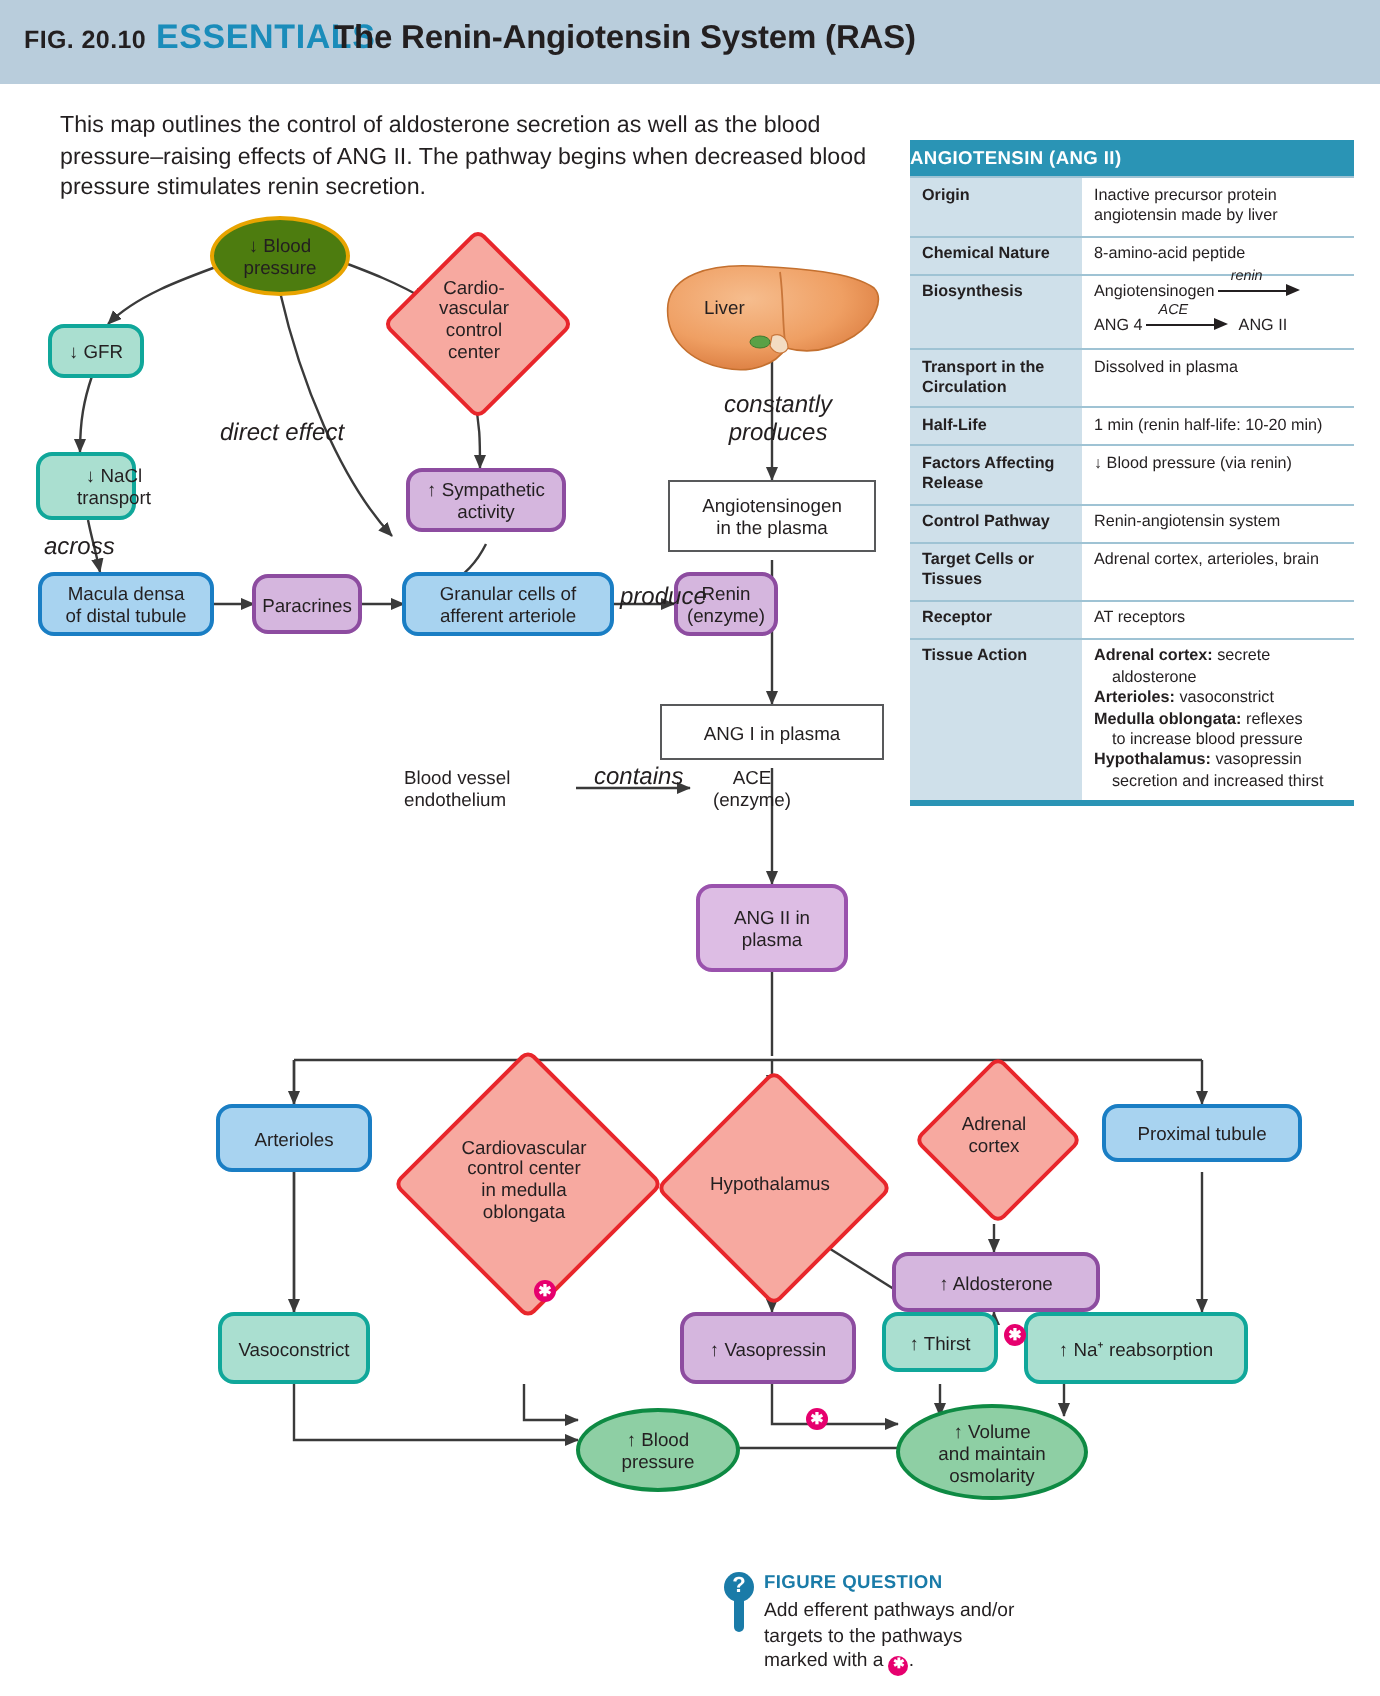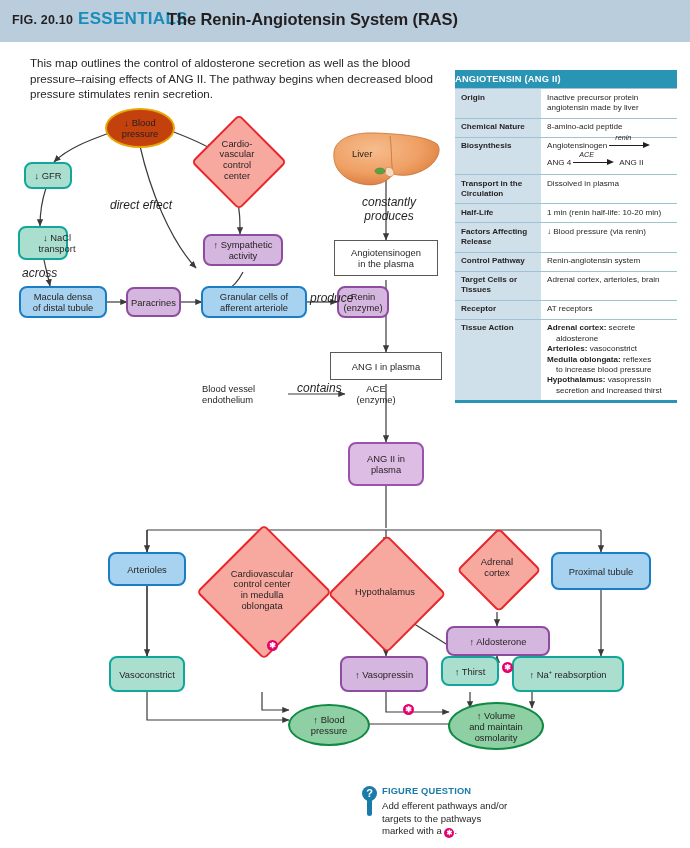--- a/index.html
+++ b/index.html
@@ -65,21 +65,21 @@
 
   .node{position:absolute;box-sizing:border-box;display:flex;align-items:center;
     justify-content:center;text-align:center;font-size:9.4px;line-height:11px;color:#231f20;}
   .rr{border-radius:8px;border-width:2px;border-style:solid;}
 
   .blue  {background:#a8d3f0;border-color:#1a7ec4;}
   .green {background:#aadfd0;border-color:#10a79a;}
   .purple{background:#d5b6de;border-color:#8d4ca0;}
   .purple-lt{background:#ddbde4;border-color:#9a52ad;}
   .white {background:#ffffff;border:1px solid #58595b;border-radius:0;}
-  .oval-yellow{background:#c2410c;border:2px solid #e8a400;border-radius:50%;align-items:center;}
+  .oval-yellow{background:#4d7c0f;border:2px solid #e8a400;border-radius:50%;align-items:center;}
   .oval-green{background:#8ecfa4;border:2.5px solid #0e8a43;border-radius:50%;}
 
   .diamond{position:absolute;display:flex;align-items:center;justify-content:center;}
   .diamond .dshape{position:absolute;left:0;top:0;width:100%;height:100%;
     background:#f7a9a0;border:2.5px solid #e8262b;transform:rotate(45deg);border-radius:5px;}
   .diamond .dtxt{position:relative;z-index:2;text-align:center;font-size:9.4px;line-height:10.6px;}
 
   .edge-label{position:absolute;font-style:italic;font-size:12px;color:#231f20;white-space:nowrap;}
   .plain-label{position:absolute;font-size:9.4px;line-height:11px;color:#231f20;text-align:center;}
 
@@ -335,21 +335,21 @@
 <div class="edge-label" style="left:297px;top:281px;">contains</div>
 
 <div class="plain-label" style="left:348px;top:283px;width:56px;white-space:pre-line;">ACE
 (enzyme)</div>
 
 <div class="node rr purple-lt" style="left:348px;top:342px;width:76px;height:44px;">
   <span style="white-space:pre-line">ANG II in
 plasma</span>
 </div>
 
-<div class="edge-label" style="left:110px;top:98px;">direct effect</div>
+<div class="edge-label" style="left:110px;top:109px;">direct effect</div>
 <div class="edge-label" style="left:22px;top:166px;">across</div>
 <div class="edge-label" style="left:310px;top:191px;">produce</div>
 
 <div class="node rr blue" style="left:108px;top:452px;width:78px;height:34px;">
   <span>Arterioles</span>
 </div>
 
 <div class="diamond" style="left:216px;top:444px;width:92px;height:92px;">
   <div class="dshape"></div>
   <div class="dtxt" style="white-space:pre-line;width:86px;">Cardiovascular
@@ -362,21 +362,21 @@
   <div class="dshape"></div>
   <div class="dtxt" style="width:80px;">Hypothalamus</div>
 </div>
 
 <div class="diamond" style="left:469px;top:440px;width:56px;height:56px;">
   <div class="dshape"></div>
   <div class="dtxt" style="white-space:pre-line;">Adrenal
 cortex</div>
 </div>
 
-<div class="node rr blue" style="left:551px;top:452px;width:100px;height:38px;">
+<div class="node rr blue" style="left:551px;top:452px;width:100px;height:29px;">
   <span>Proximal tubule</span>
 </div>
 
 <div class="node rr purple" style="left:446px;top:526px;width:104px;height:30px;">
   <span>↑ Aldosterone</span>
 </div>
 
 <div class="node rr green" style="left:109px;top:556px;width:76px;height:36px;">
   <span>Vasoconstrict</span>
 </div>

